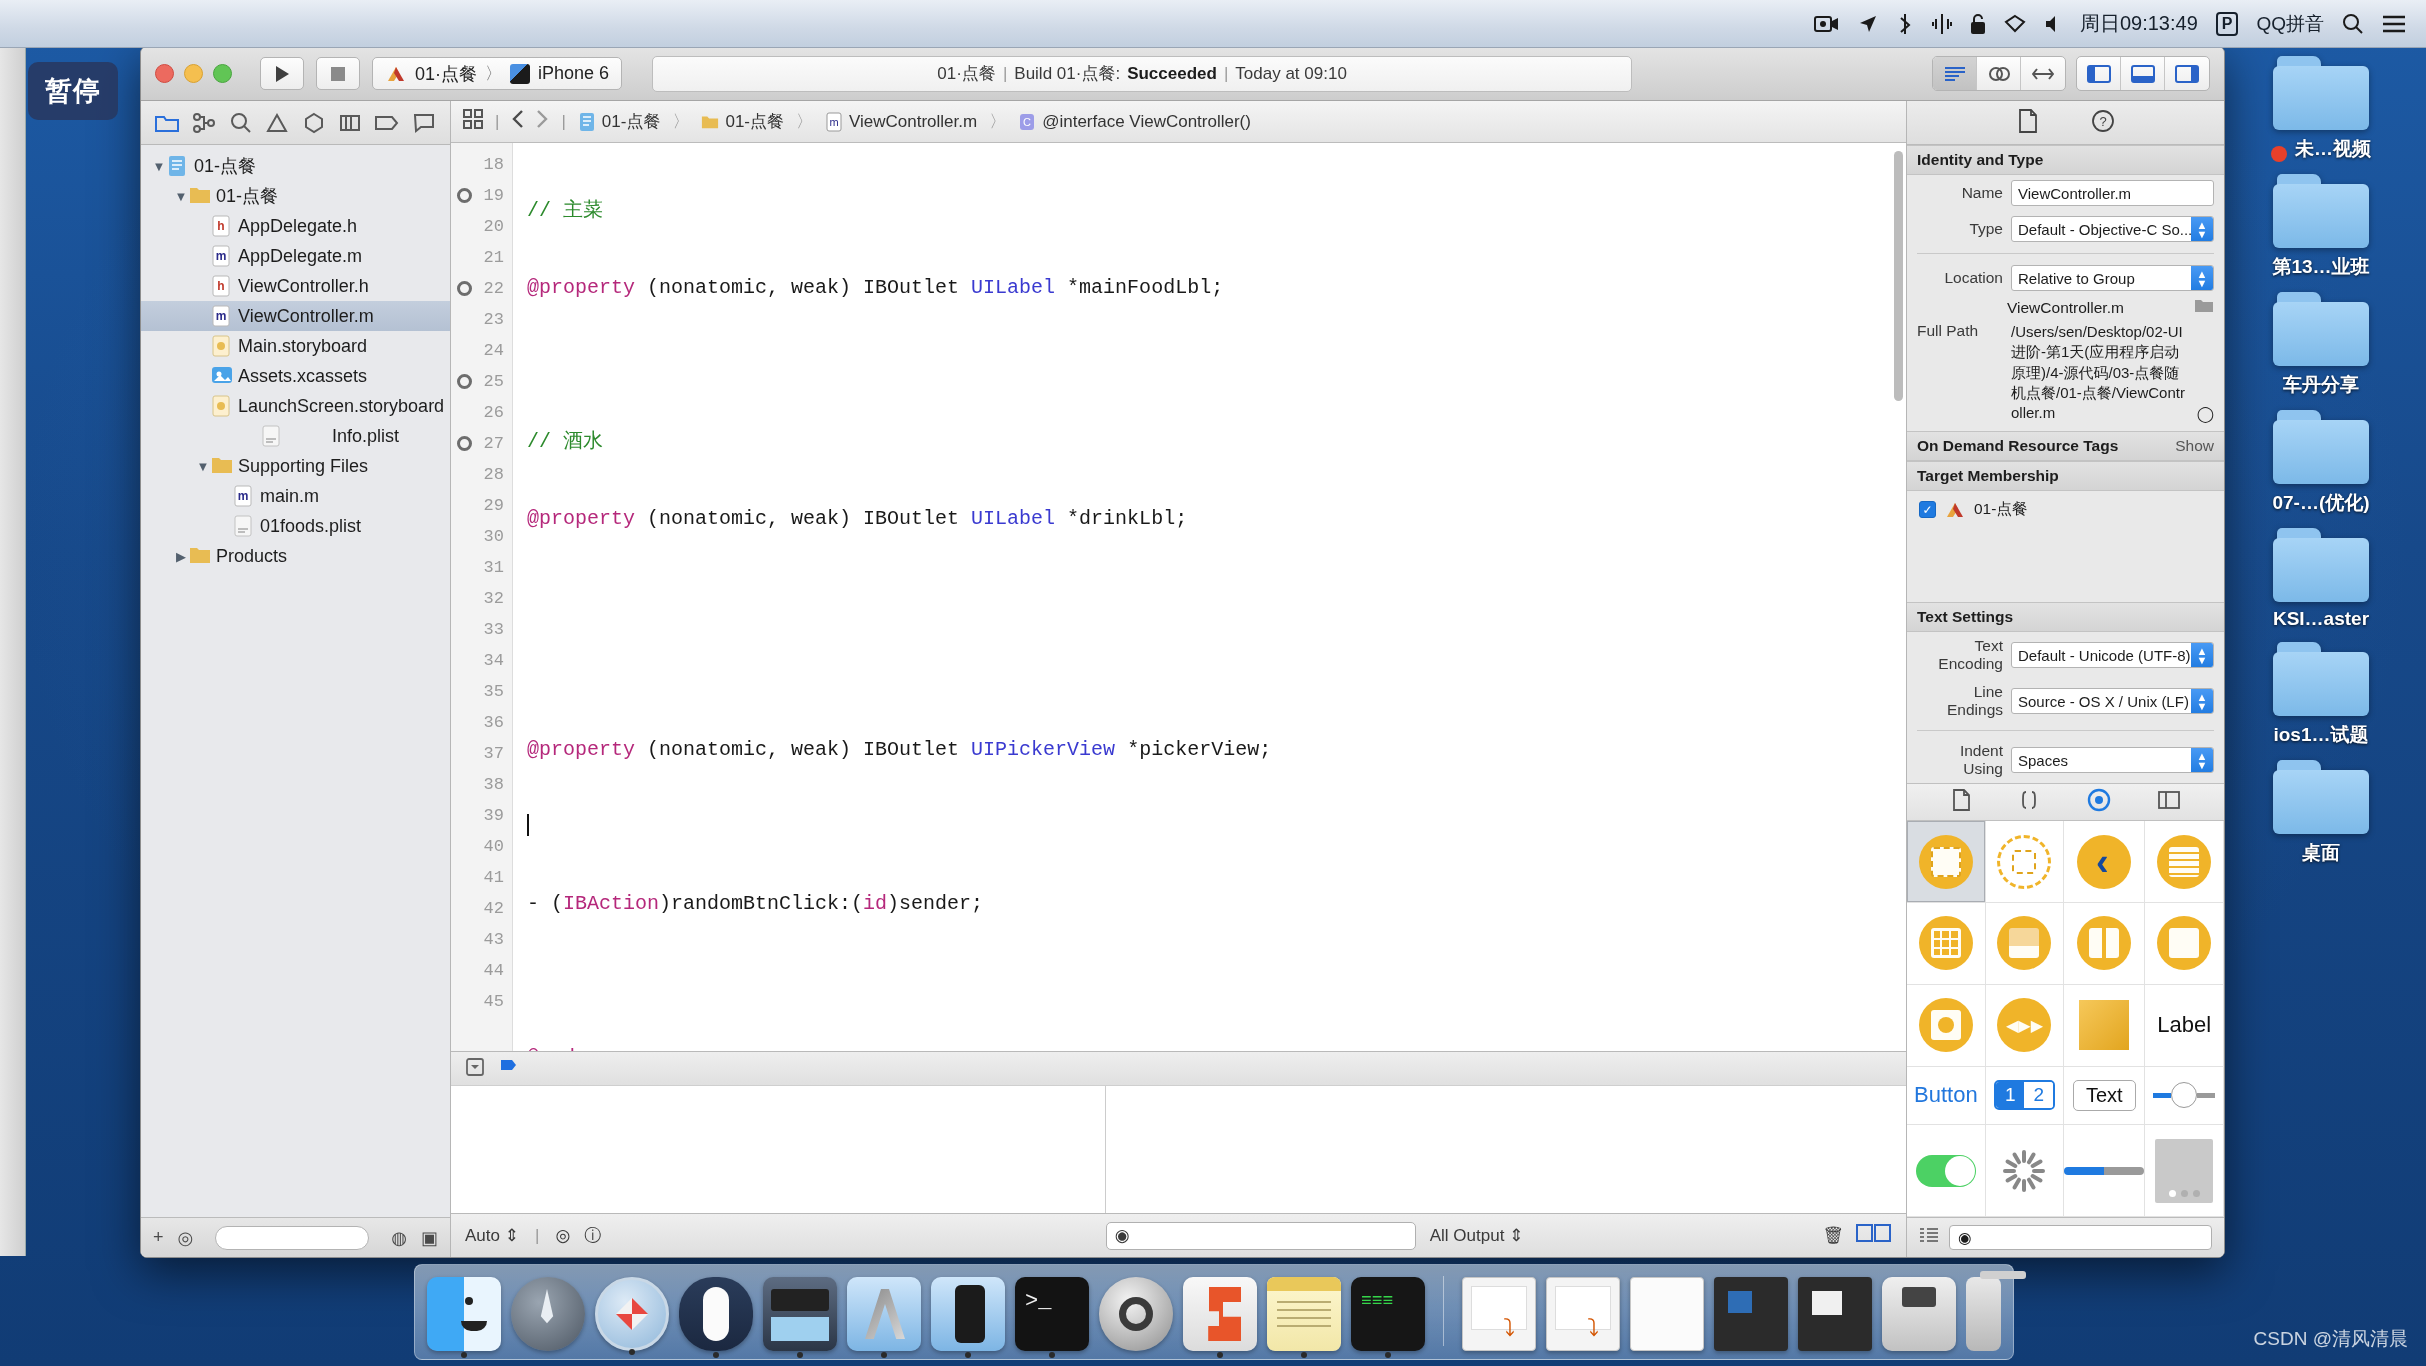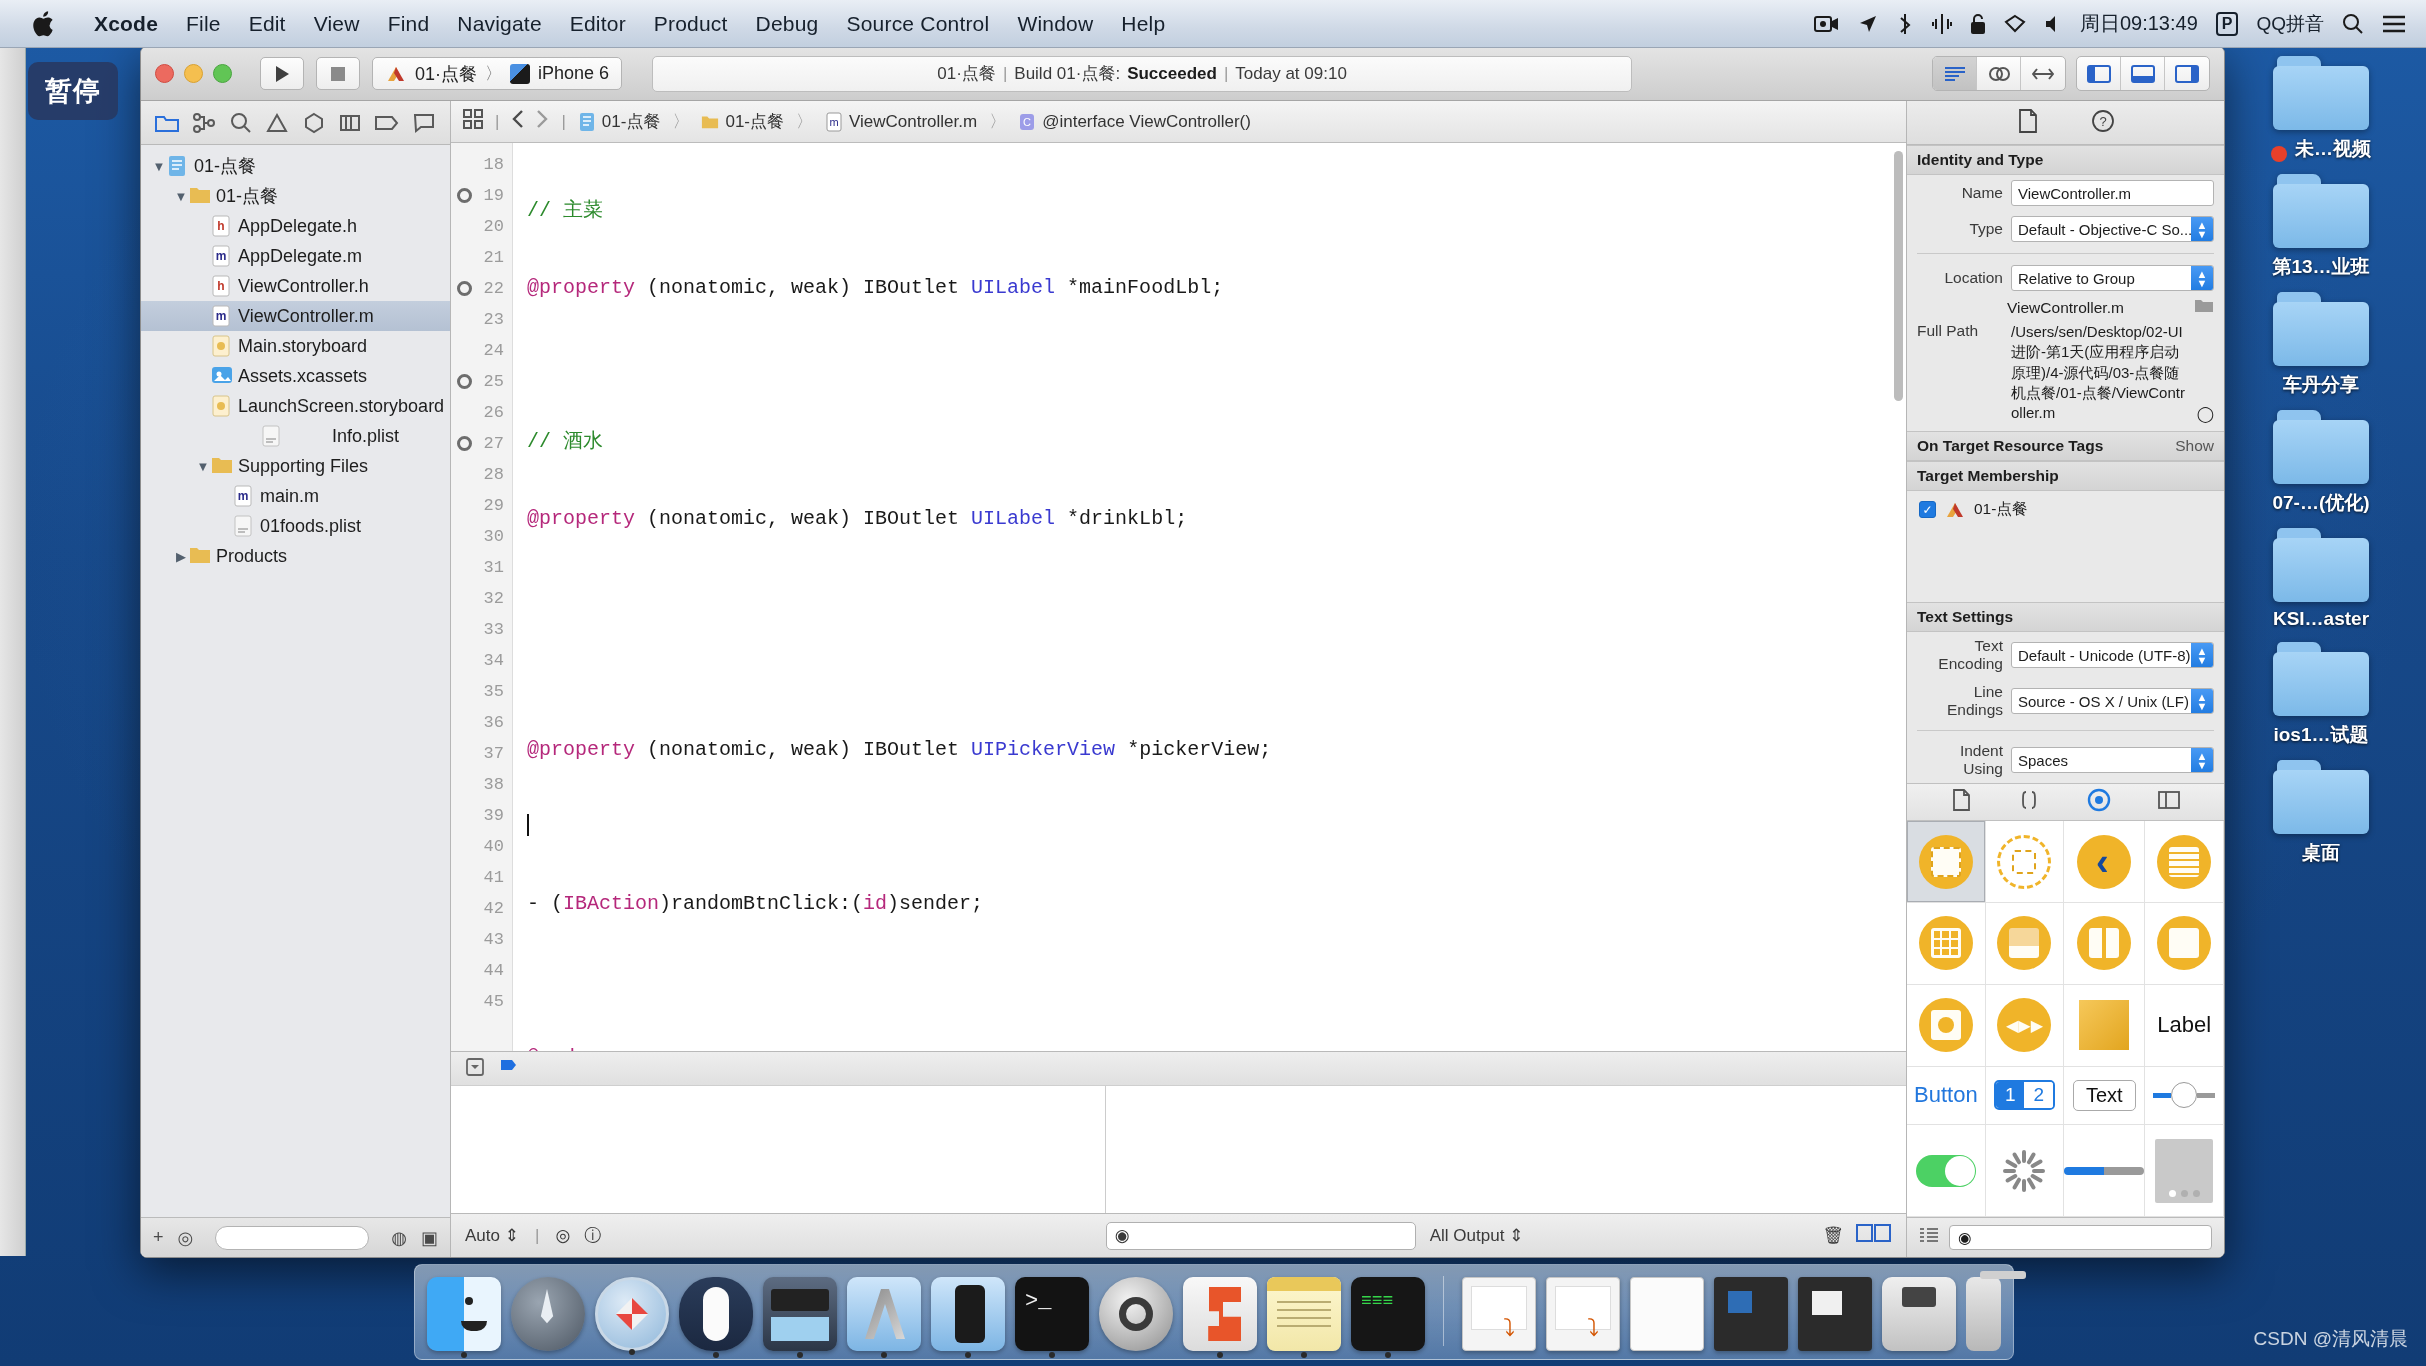--- a/index.html
+++ b/index.html
@@ -453,37 +453,20 @@
     <div class="desk-item">
       <div class="folder-ico">
           <div class="tab"></div>
           <div class="body"></div>
         </div>
       <div class="desk-label">桌面</div>
     </div>
   </div>
 
   <div class="menubar">
-    <div class="menubar-left">
-      <svg class="apple-logo" viewBox="0 0 24 28">
-        <path fill="#1a1a1a" d="M16.7 14.8c0-3 2.4-4.4 2.5-4.5-1.4-2-3.5-2.3-4.2-2.3-1.8-.2-3.5 1-4.4 1-.9 0-2.3-1-3.8-1C4.9 8 3 9.2 2 11.2c-2 3.5-.5 8.7 1.4 11.5.9 1.4 2 2.9 3.5 2.8 1.4-.1 1.9-.9 3.6-.9s2.2.9 3.7.9c1.5 0 2.5-1.4 3.4-2.8 1.1-1.6 1.5-3.1 1.5-3.2-.1 0-2.9-1.1-2.9-4.7zM13.8 5.7c.8-1 1.3-2.3 1.1-3.7-1.1.1-2.5.8-3.3 1.7-.7.9-1.4 2.2-1.2 3.5 1.3.1 2.6-.6 3.4-1.5z"></path>
-      </svg>
-      <div class="menu-item bold">Xcode</div>
-      <div class="menu-item">File</div>
-      <div class="menu-item">Edit</div>
-      <div class="menu-item">View</div>
-      <div class="menu-item">Find</div>
-      <div class="menu-item">Navigate</div>
-      <div class="menu-item">Editor</div>
-      <div class="menu-item">Product</div>
-      <div class="menu-item">Debug</div>
-      <div class="menu-item">Source Control</div>
-      <div class="menu-item">Window</div>
-      <div class="menu-item">Help</div>
-    </div>
     <div class="menubar-right">
       <span class="mb-icon">
         <svg width="26" height="20" viewBox="0 0 26 20">
             <rect x="1" y="3" width="16" height="14" rx="2" fill="none" stroke="#1a1a1a" stroke-width="2"></rect>
             <circle cx="9" cy="10" r="3" fill="#1a1a1a"></circle>
             <path d="M18 7l6-3v12l-6-3z" fill="#1a1a1a"></path>
           </svg>
       </span>
       <span class="mb-icon">
         <svg width="20" height="20" viewBox="0 0 20 20">
@@ -998,21 +981,21 @@
                 </svg>
             </span>
           </div>
           <div class="pathblock">
             <div class="pathlabel">Full Path</div>
             <div class="pathtext">/Users/sen/Desktop/02-UI进阶-第1天(应用程序启动原理)/4-源代码/03-点餐随机点餐/01-点餐/ViewController.m</div>
             <span style="align-self:flex-end">◯</span>
           </div>
 
           <div class="insp-hdr">
-            <span>On Target Resource Tags</span>
+            <span>On Demand Resource Tags</span>
             <span class="show">Show</span>
           </div>
 
           <div class="insp-hdr">
             <span>Target Membership</span>
           </div>
           <div class="tm-row">
             <span class="cbox">✓</span>
             <svg width="22" height="20" viewBox="0 0 22 20">
                 <path d="M3 17L11 3l3 6-5 8z" fill="#e8a33d"></path>

